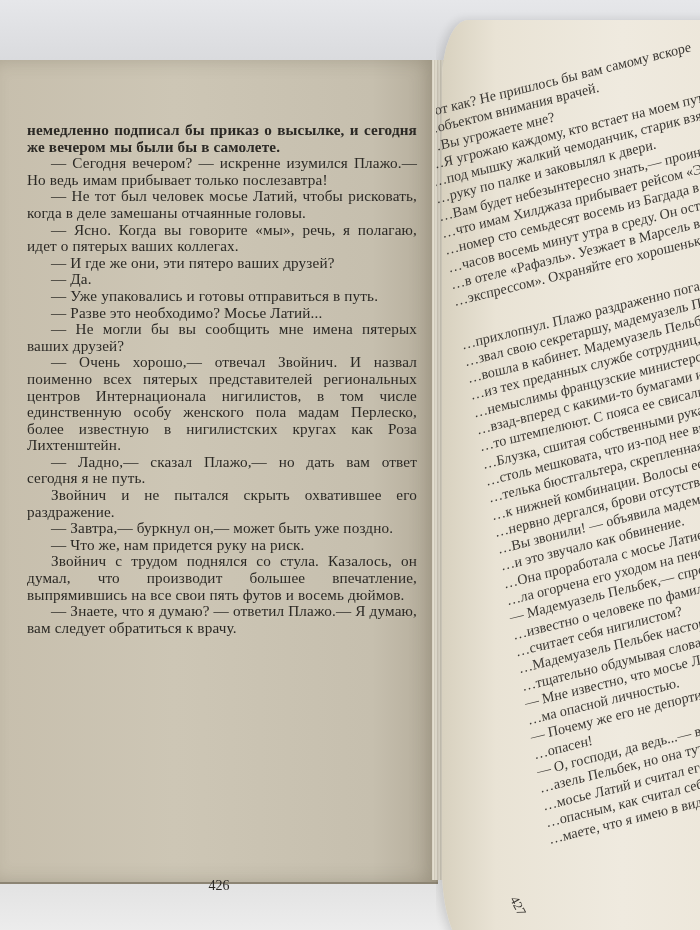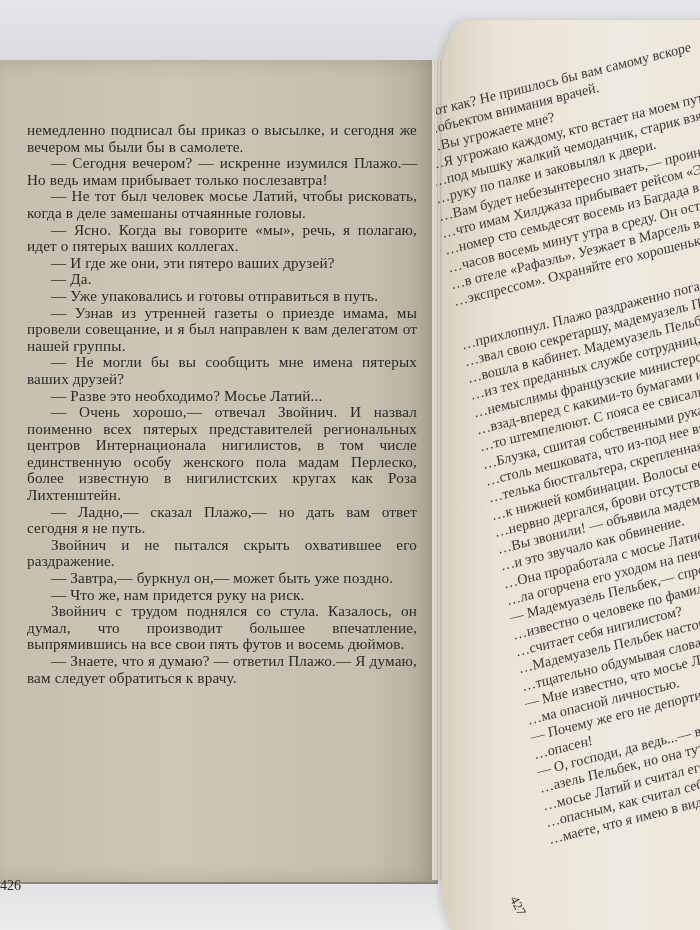--- a/index.html
+++ b/index.html
@@ -22,24 +22,24 @@
       background: linear-gradient(90deg, #c7bfad 0%, #cdc6b5 40%, #c6bfae 85%, #b3ab99 100%);
       border-bottom: 2px solid #8c8473;
       box-shadow: inset -10px 0 18px rgba(80,70,50,0.25);
     }
     .page-left .text {
       position: absolute; left: 27px; top: 62px; width: 390px;
       color: #2b2925; font-size: 15.2px; line-height: 16.6px;
       text-align: justify; letter-spacing: 0.15px;
     }
     .page-left .text p { margin: 0; text-indent: 24px; }
-    .page-left .text p.noindent { text-indent: 0; }
+    .page-left .text p.noindent { text-indent: 0; font-weight: bold; }
     .page-left .pagenum {
       position: absolute; left: 0; width: 438px; top: 818px;
-      text-align: left; font-size: 14px; color: #2b2925;
+      text-align: center; font-size: 14px; color: #2b2925;
     }
     
     .page-stack {
       position: absolute; left: 432px; top: 60px; width: 12px; height: 820px;
       background: repeating-linear-gradient(90deg, #d8d2c2 0px, #e8e3d6 2px, #b8b1a0 3px);
     }
     
     .page-right-wrap {
       position: absolute; left: 436px; top: 0; width: 264px; height: 930px; overflow: hidden;
     }
@@ -71,23 +71,22 @@
 
 <div class="page-left">
   <div class="text" id="left-text">
       <p class="noindent">немедленно подписал бы приказ о высылке, и сегодня же вечером мы были бы в самолете.</p>
       <p>— Сегодня вечером? — искренне изумился Плажо.— Но ведь имам прибывает только послезавтра!</p>
       <p>— Не тот был человек мосье Латий, чтобы рисковать, когда в деле замешаны отчаянные головы.</p>
       <p>— Ясно. Когда вы говорите «мы», речь, я полагаю, идет о пятерых ваших коллегах.</p>
       <p>— И где же они, эти пятеро ваших друзей?</p>
       <p>— Да.</p>
       <p>— Уже упаковались и готовы отправиться в путь.</p>
-      <p>— Узнав из утренней газеты о приезде имама, мы провели совещание, и я был направлен к вам делегатом от нашей группы.</p>
+      <p>— Разве это необходимо? Мосье Латий...</p>
       <p>— Не могли бы вы сообщить мне имена пятерых ваших друзей?</p>
-      <p>— Разве это необходимо? Мосье Латий...</p>
       <p>— Очень хорошо,— отвечал Звойнич. И назвал поименно всех пятерых представителей региональных центров Интернационала нигилистов, в том числе единственную особу женского пола мадам Перлеско, более известную в нигилистских кругах как Роза Лихтенштейн.</p>
       <p>— Ладно,— сказал Плажо,— но дать вам ответ сегодня я не путь.</p>
       <p>Звойнич и не пытался скрыть охватившее его раздражение.</p>
       <p>— Завтра,— буркнул он,— может быть уже поздно.</p>
       <p>— Что же, нам придется руку на риск.</p>
       <p>Звойнич с трудом поднялся со стула. Казалось, он думал, что производит большее впечатление, выпрямившись на все свои пять футов и восемь дюймов.</p>
       <p>— Знаете, что я думаю? — ответил Плажо.— Я думаю, вам следует обратиться к врачу.</p>
     </div>
   <div class="pagenum">426</div>
 </div>

